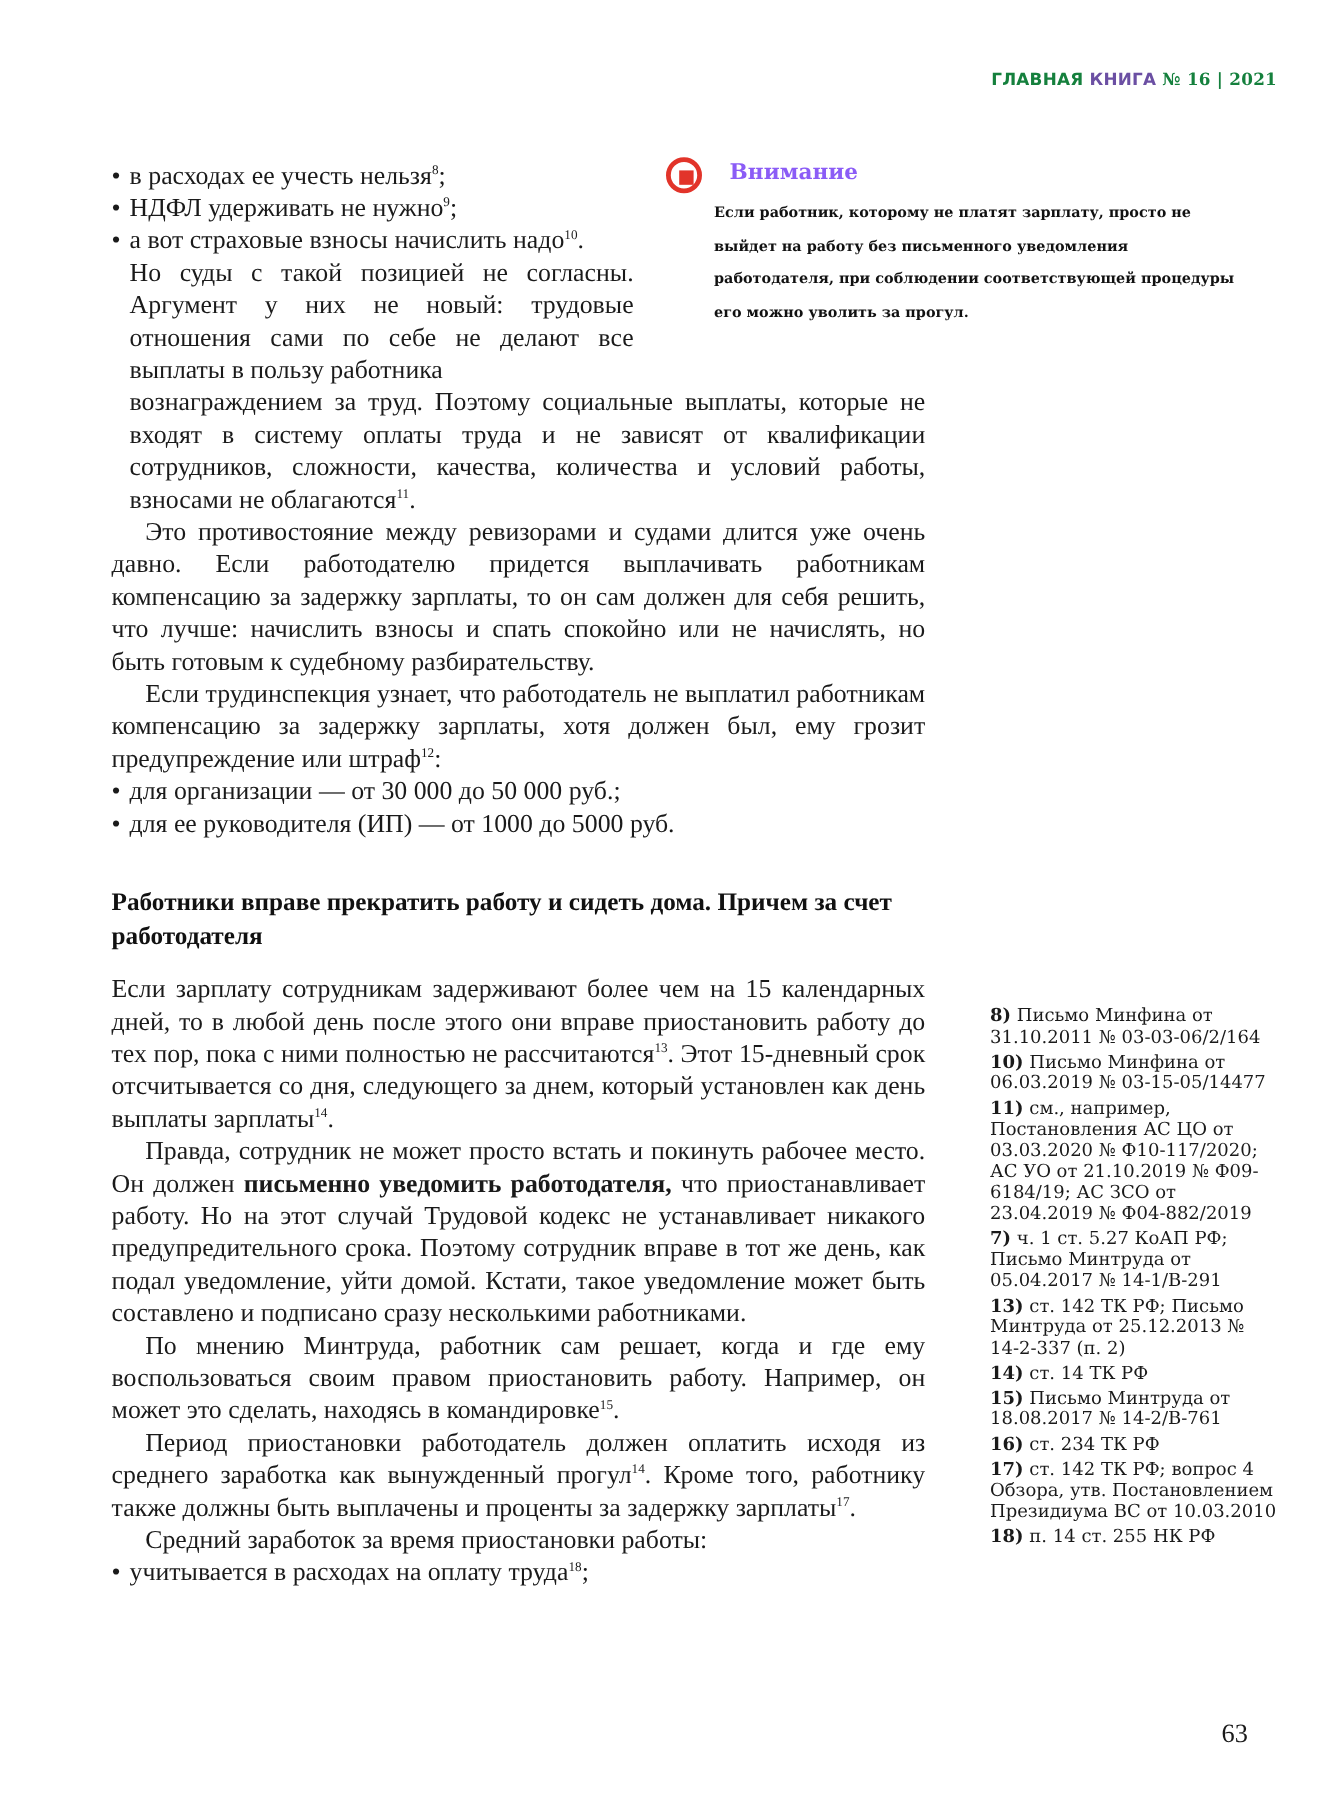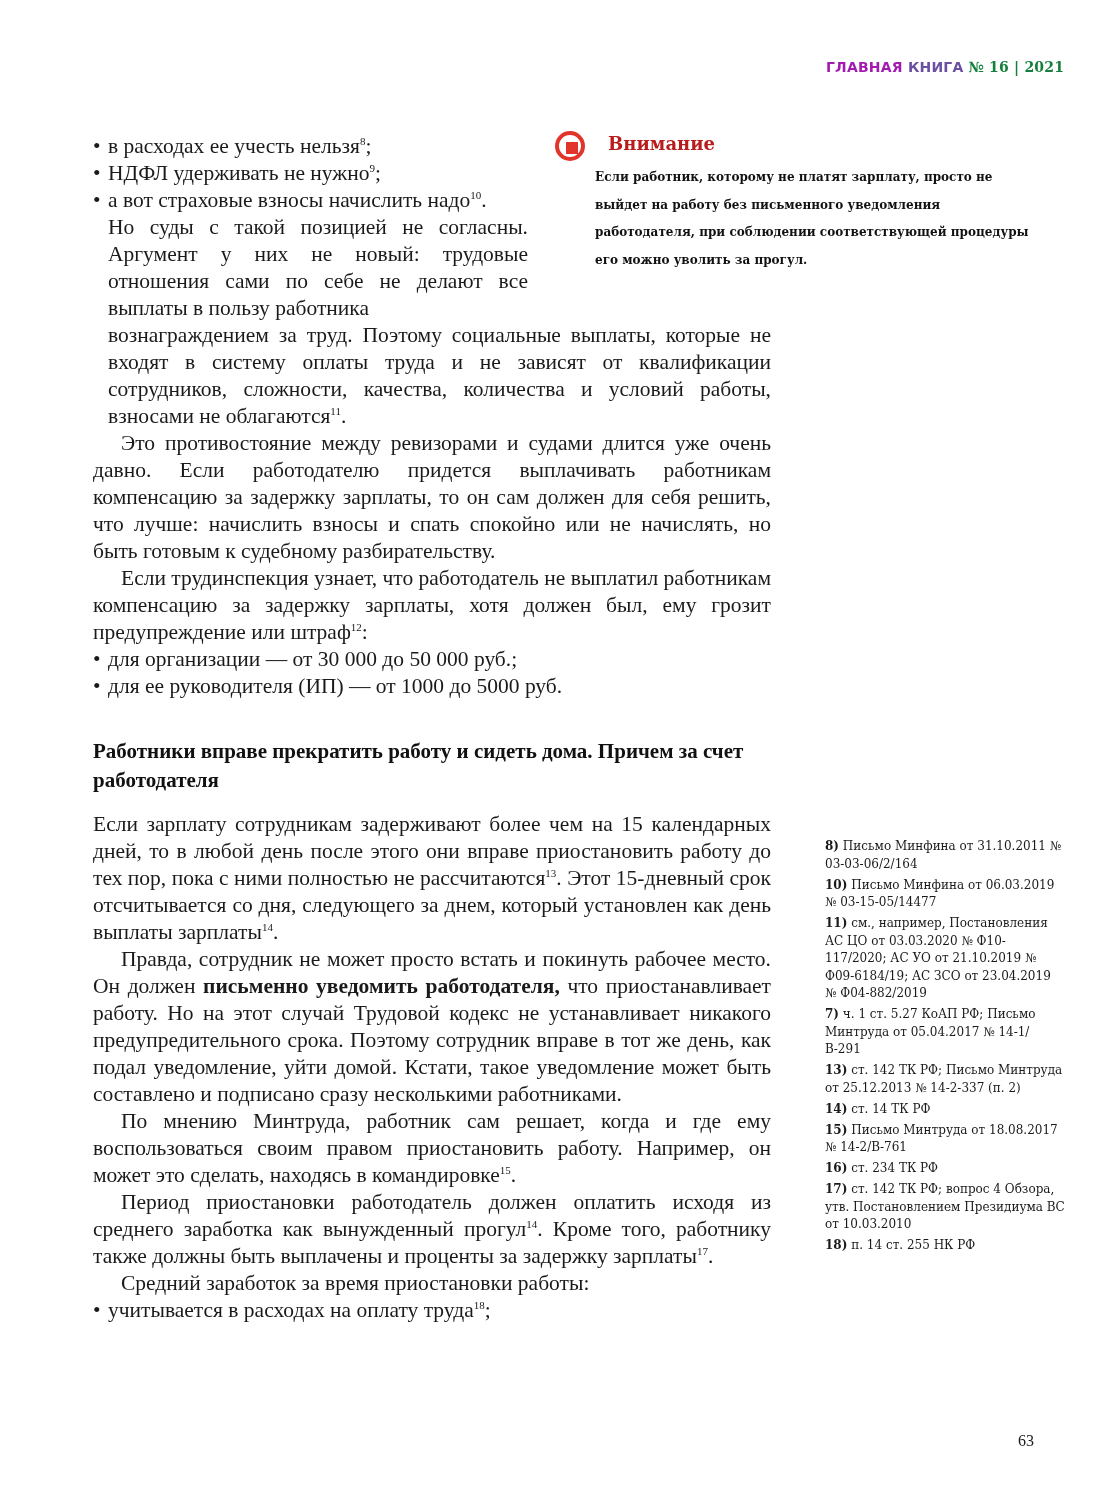--- a/index.html
+++ b/index.html
@@ -6,21 +6,21 @@
     body {
       width: 1104px; height: 1500px; position: relative; overflow: hidden;
       font-family: "DejaVu Serif", "Liberation Serif", serif;
       color: #1a1a1a;
     }
     .header {
       position: absolute; top: 59px; left: 826px;
       font-family: "DejaVu Sans", "Liberation Sans", sans-serif;
       font-weight: bold; font-size: 14px; letter-spacing: 0.2px; white-space: nowrap;
     }
-    .header .brand1 { color: #a21caf; }
+    .header .brand1 { color: #15803d; }
     .header .brand2 { color: #6b4fa3; }
     .header .issue { color: #15803d; font-family: "DejaVu Serif", serif; }
 
     .body-text {
       font-family: "Liberation Serif", "DejaVu Serif", serif;
       font-size: 21.5px; line-height: 27px; color: #1a1a1a;
     }
     .main-col { position: absolute; left: 93px; width: 678px; }
     p { margin: 0; }
     .indent { text-indent: 28px; }
@@ -39,44 +39,44 @@
     .notice-icon {
       position: absolute; left: 0; top: 0; width: 30px; height: 30px;
       border: 4px solid #e2342a; border-radius: 50%; box-sizing: border-box;
     }
     .notice-icon .sq {
       position: absolute; left: 7px; top: 7px; width: 12px; height: 12px;
       background: #e2342a;
     }
     .notice-title {
       position: absolute; left: 53px; top: 2px;
-      font-family: "DejaVu Serif", serif; font-weight: bold; font-size: 18px; color: #b91c1c;
+      font-family: "DejaVu Serif", serif; font-weight: bold; font-size: 18px; color: #8b5cf6;
     }
     .notice-text {
       position: absolute; left: 40px; top: 33px; width: 440px;
       font-family: "DejaVu Serif", serif; font-weight: bold; font-size: 12px;
       line-height: 27.5px; color: #111;
     }
 
     .section-title {
       position: absolute; top: 737px; left: 93px; width: 690px;
       font-family: Liberation Serif, serif; font-weight: bold; font-size: 21px;
       line-height: 29px; color: #111;
     }
 
     .footnotes {
       position: absolute; left: 825px; top: 838px; width: 240px;
-      font-family: "DejaVu Serif", serif; font-size: 12px; line-height: 17.5px; color: #1a1a1a;
+      font-family: "DejaVu Serif", serif; font-size: 15px; line-height: 17.5px; color: #1a1a1a;
     }
     .fn { margin-bottom: 3.5px; }
     .fn b { font-weight: bold; }
 
     .page-num {
       position: absolute; top: 1432px; left: 1018px;
-      font-family: "Liberation Serif", serif; font-size: 16px; color: #1a1a1a;
+      font-family: "Liberation Serif", serif; font-size: 22px; color: #1a1a1a;
     }
   </style>
 </head>
 <body>
 
 <div class="header">
   <span class="brand1">ГЛАВНАЯ</span>
   <span class="brand2">КНИГА</span>
   <span class="issue">№ 16 | 2021</span>
 </div>

